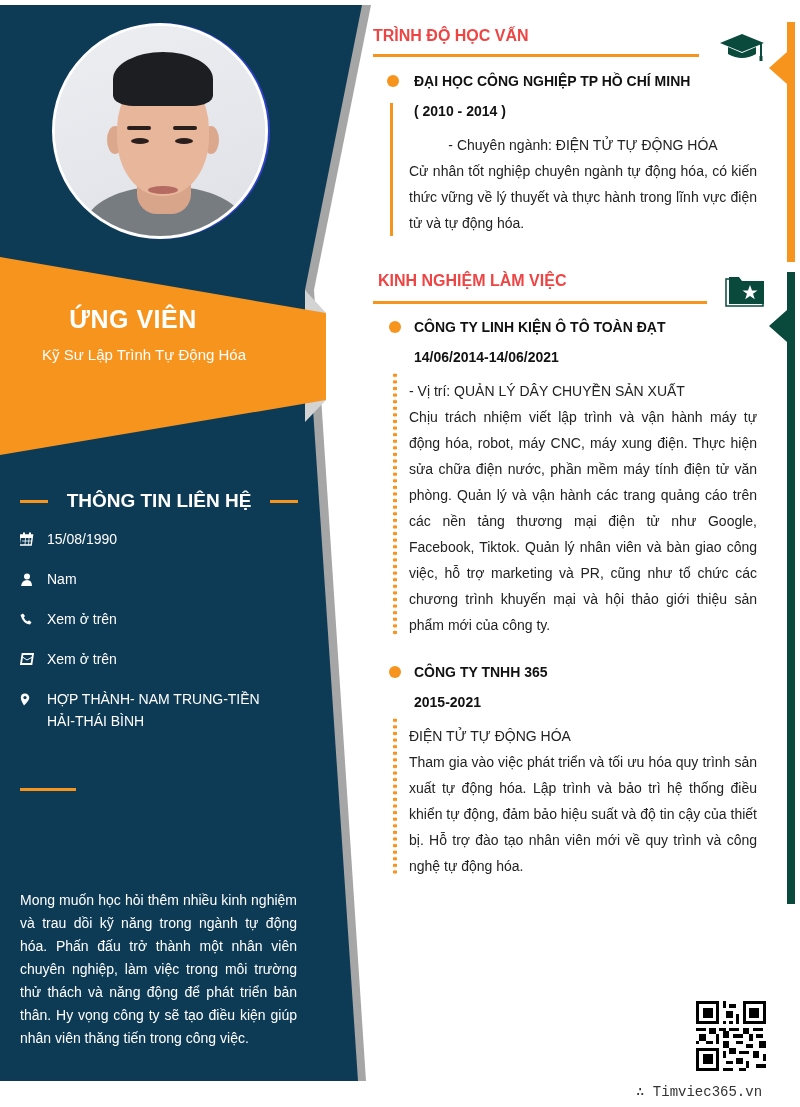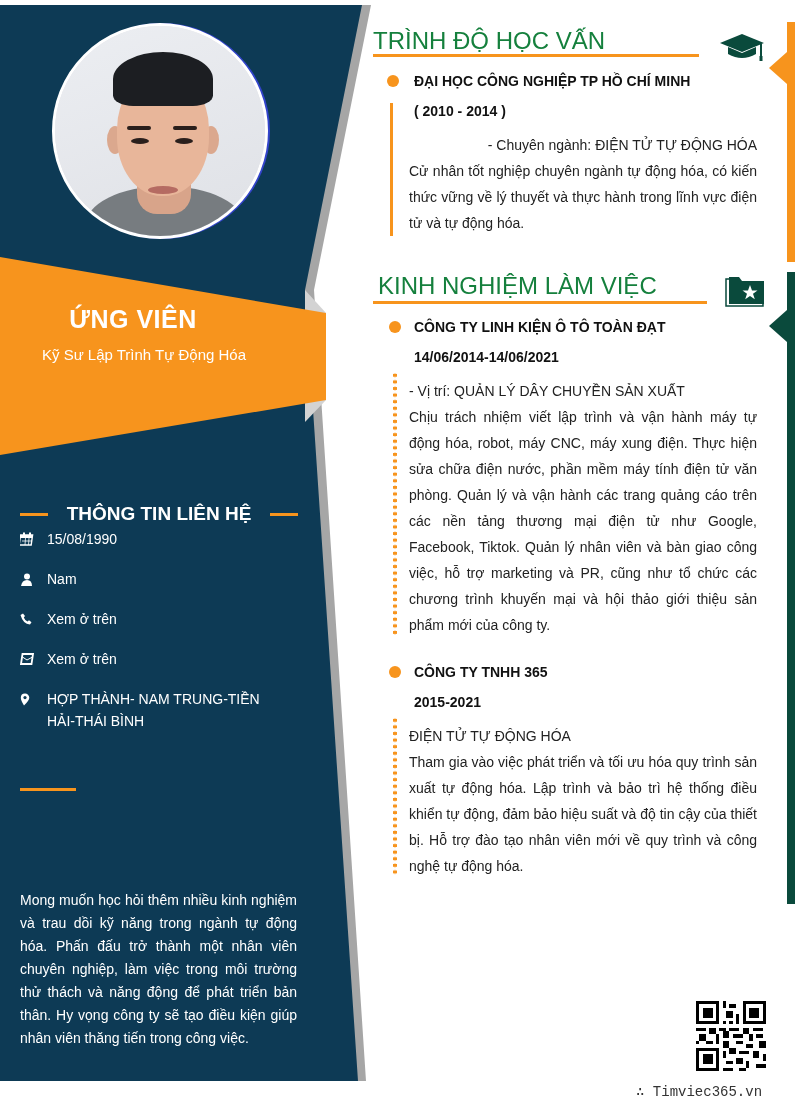--- a/index.html
+++ b/index.html
@@ -27,32 +27,32 @@
   .avatar .brow { position:absolute; top:100px; width:24px; height:4px; border-radius:2px; background:#2a1f1c; }
   .avatar .mouth { position:absolute; left:93px; top:160px; width:30px; height:8px; border-radius:50%; background:#b56b62; }
 
   .name-block { position: absolute; left: 0; top: 305px; width: 266px; text-align: center; color: #fff; }
   .name { font-size: 25px; font-weight: bold; letter-spacing: 0.5px; }
   .job-title { font-size: 15px; margin-top: 12px; padding-left: 22px; }
 
   .section-head-left { position: absolute; left: 20px; width: 278px; display: flex; align-items: center; color: #fff; }
   .section-head-left .dash { width: 28px; height: 3px; background: #f7941d; flex: 0 0 auto; }
   .section-head-left .txt { flex: 1 1 auto; text-align: center; font-weight: bold; font-size: 19px; line-height: 36px; }
-  .contact-head { top: 496px; }
+  .contact-head { top: 483px; }
   .goal-head { top: 788px; }
 
   .contact-list { position: absolute; left: 20px; top: 528px; width: 270px; color: #fff; font-size: 14px; }
   .contact-item { display: flex; align-items: flex-start; margin-bottom: 18px; line-height: 22px; }
   .contact-item .ic { width: 27px; flex: 0 0 27px; display: flex; align-items: center; height: 22px; }
   .contact-item .val { flex: 1; }
 
   .goal-text { position: absolute; left: 20px; top: 889px; width: 277px; color: #fff; font-size: 14px; line-height: 23px; text-align: justify; }
 
   
-  .r-section-title { position: absolute; font-weight: normal; font-size: 24px; color: #15803d; }
+  .r-section-title { position: absolute; font-weight: bold; font-size: 16px; color: #ef4444; }
   .r-underline { position: absolute; height: 3px; background: #f7941d; }
 
   .edu-title { left: 373px; top: 27px; }
   .edu-underline { left: 373px; top: 54px; width: 326px; }
   .exp-title { left: 378px; top: 272px; text-align: center; }
   .exp-underline { left: 373px; top: 301px; width: 334px; }
 
   .bullet { position: absolute; width: 12px; height: 12px; border-radius: 50%; background: #f7941d; }
   .bold-line { position: absolute; font-weight: bold; font-size: 14px; color: #111; }
   .solid-rail { position: absolute; width: 3px; background: #f7941d; }
@@ -185,21 +185,21 @@
       <path d="M8 15 L8 22 Q22 30 36 22 L36 15 L22 21 Z" fill="#0a4a3c"></path>
       <line x1="41" y1="12" x2="41" y2="26" stroke="#0a4a3c" stroke-width="2"></line>
       <rect x="39.5" y="24" width="3" height="5" fill="#0a4a3c"></rect>
     </svg>
 </div>
 
 <div class="bullet" style="left:387px; top:75px;"></div>
 <div class="bold-line" style="left:414px; top:73px;">ĐẠI HỌC CÔNG NGHIỆP TP HỒ CHÍ MINH</div>
 <div class="bold-line" style="left:414px; top:103px;">( 2010 - 2014 )</div>
 <div class="solid-rail" style="left:390px; top:103px; height:133px;"></div>
-<div class="body-text" style="top:132px; text-align:right;">- Chuyên ngành: ĐIỆN TỬ TỰ ĐỘNG HÓA</div>
+<div class="body-text" style="top:132px; text-align:center;">- Chuyên ngành: ĐIỆN TỬ TỰ ĐỘNG HÓA</div>
 <div class="body-text" style="top:158px;">Cử nhân tốt nghiệp chuyên ngành tự động hóa, có kiến thức vững về lý thuyết và thực hành trong lĩnh vực điện tử và tự động hóa.</div>
 
 <div class="r-section-title exp-title">KINH NGHIỆM LÀM VIỆC</div>
 <div class="r-underline exp-underline"></div>
 <div class="icon-folder">
   <svg width="40" height="33" viewBox="0 0 40 33">
       <path d="M1 4 L13 4 L16 8 L38 8 L38 31 L1 31 Z" fill="none" stroke="#0a4a3c" stroke-width="1.5"></path>
       <path d="M4 2 L14 2 L17 6 L39 6 L39 29 L4 29 Z" fill="#0a4a3c"></path>
       <polygon points="25,10 27,15.5 32.5,15.5 28,18.8 29.8,24.2 25,21 20.2,24.2 22,18.8 17.5,15.5 23,15.5" fill="#ffffff"></polygon>
     </svg>

